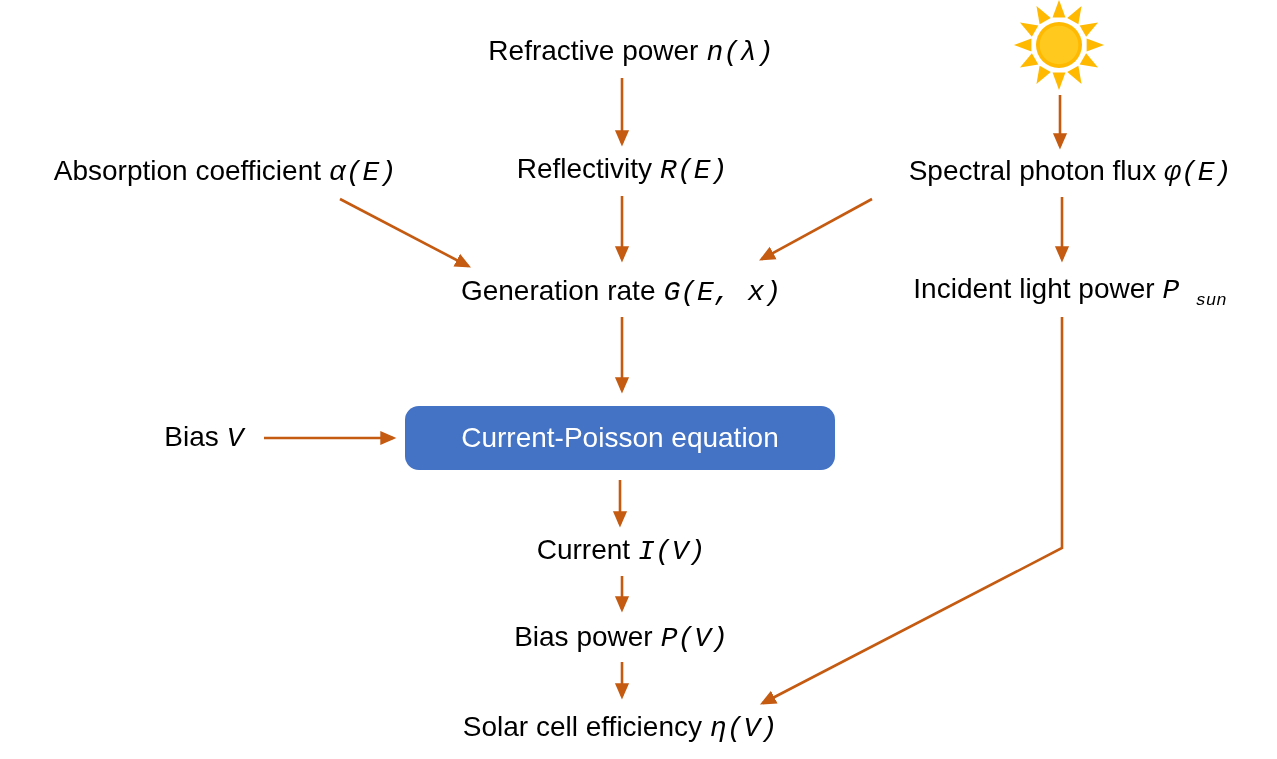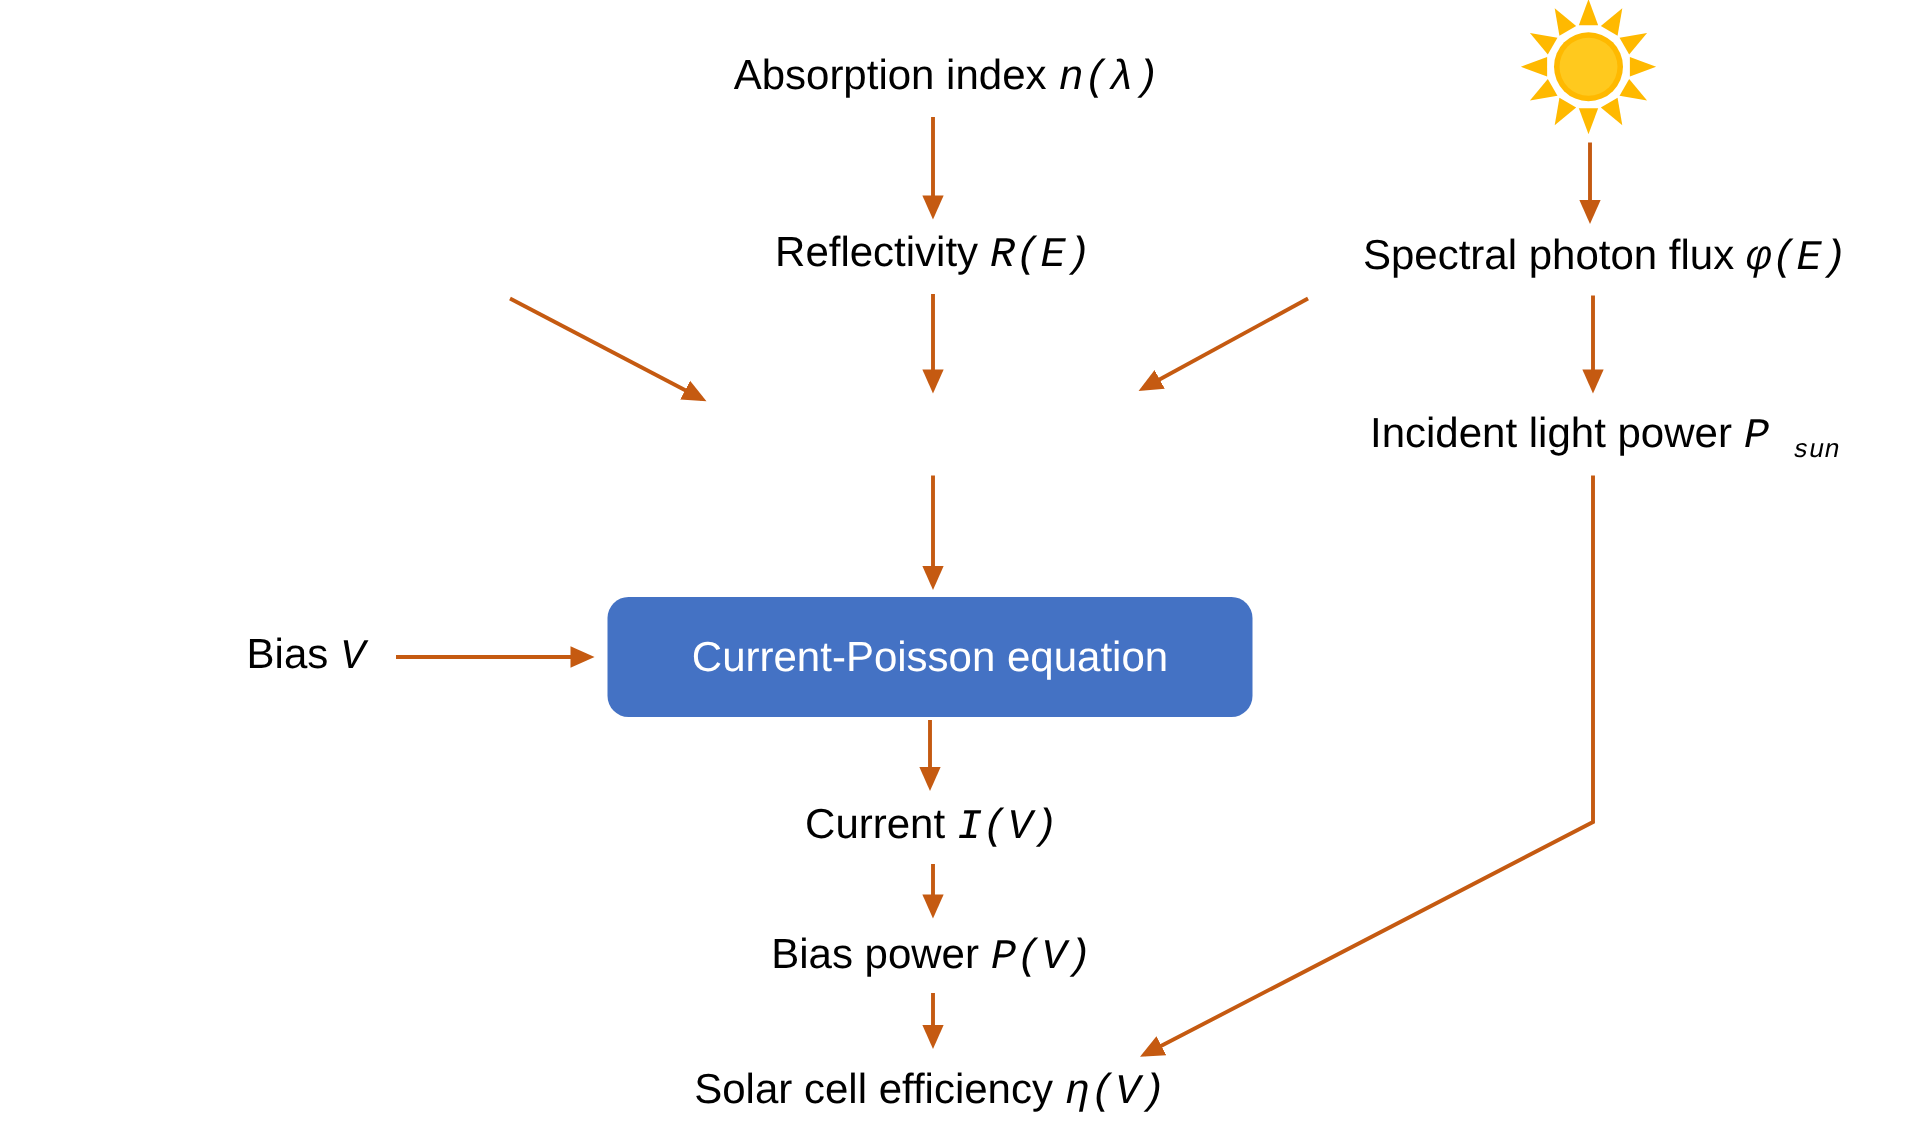--- a/index.html
+++ b/index.html
@@ -94,42 +94,48 @@
         <polygon points="50,1 43,20 57,20" transform="rotate(270 50 50)"></polygon>
         <polygon points="50,1 43,20 57,20" transform="rotate(300 50 50)"></polygon>
         <polygon points="50,1 43,20 57,20" transform="rotate(330 50 50)"></polygon>
       </g>
       <circle cx="50" cy="50" r="25" fill="#FFB900"></circle>
       <circle cx="50" cy="50" r="21" fill="#FFC91E"></circle>
     </svg>
   </div>
 
   <div class="node" style="left:631px; top:52px;">
-    <span class="t">Absorption index</span><span class="math">n(λ)</span>
+    <span class="t">Refractive power</span><span class="math">n(λ)</span>
   </div>
 
+  <div class="node" style="left:225px; top:172px;">
+    <span class="t">Absorption coefficient</span><span class="math">α(E)</span>
+  </div>
 
   <div class="node" style="left:622px; top:170px;">
     <span class="t">Reflectivity</span><span class="math">R(E)</span>
   </div>
 
   <div class="node" style="left:1070px; top:172px;">
     <span class="t">Spectral photon flux</span><span class="math">φ(E)</span>
   </div>
 
+  <div class="node" style="left:621px; top:292px;">
+    <span class="t">Generation rate</span><span class="math">G(E, x)</span>
+  </div>
 
   <div class="node" style="left:1070px; top:292px;">
     <span class="t">Incident light power</span><span class="math">P</span><span class="math sub">sun</span>
   </div>
 
   <div class="node" style="left:204px; top:438px;text-align:right;">
     <span class="t">Bias</span><span class="math">V</span>
   </div>
 
-  <div class="node box" style="left:620px; top:438px; width:430px; height:80px;">
+  <div class="node box" style="left:620px; top:438px; width:430px; height:64px;">
     <span>Current-Poisson equation</span>
   </div>
 
   <div class="node" style="left:621px; top:551px;">
     <span class="t">Current</span><span class="math">I(V)</span>
   </div>
 
   <div class="node" style="left:621px; top:638px;">
     <span class="t">Bias power</span><span class="math">P(V)</span>
   </div>

